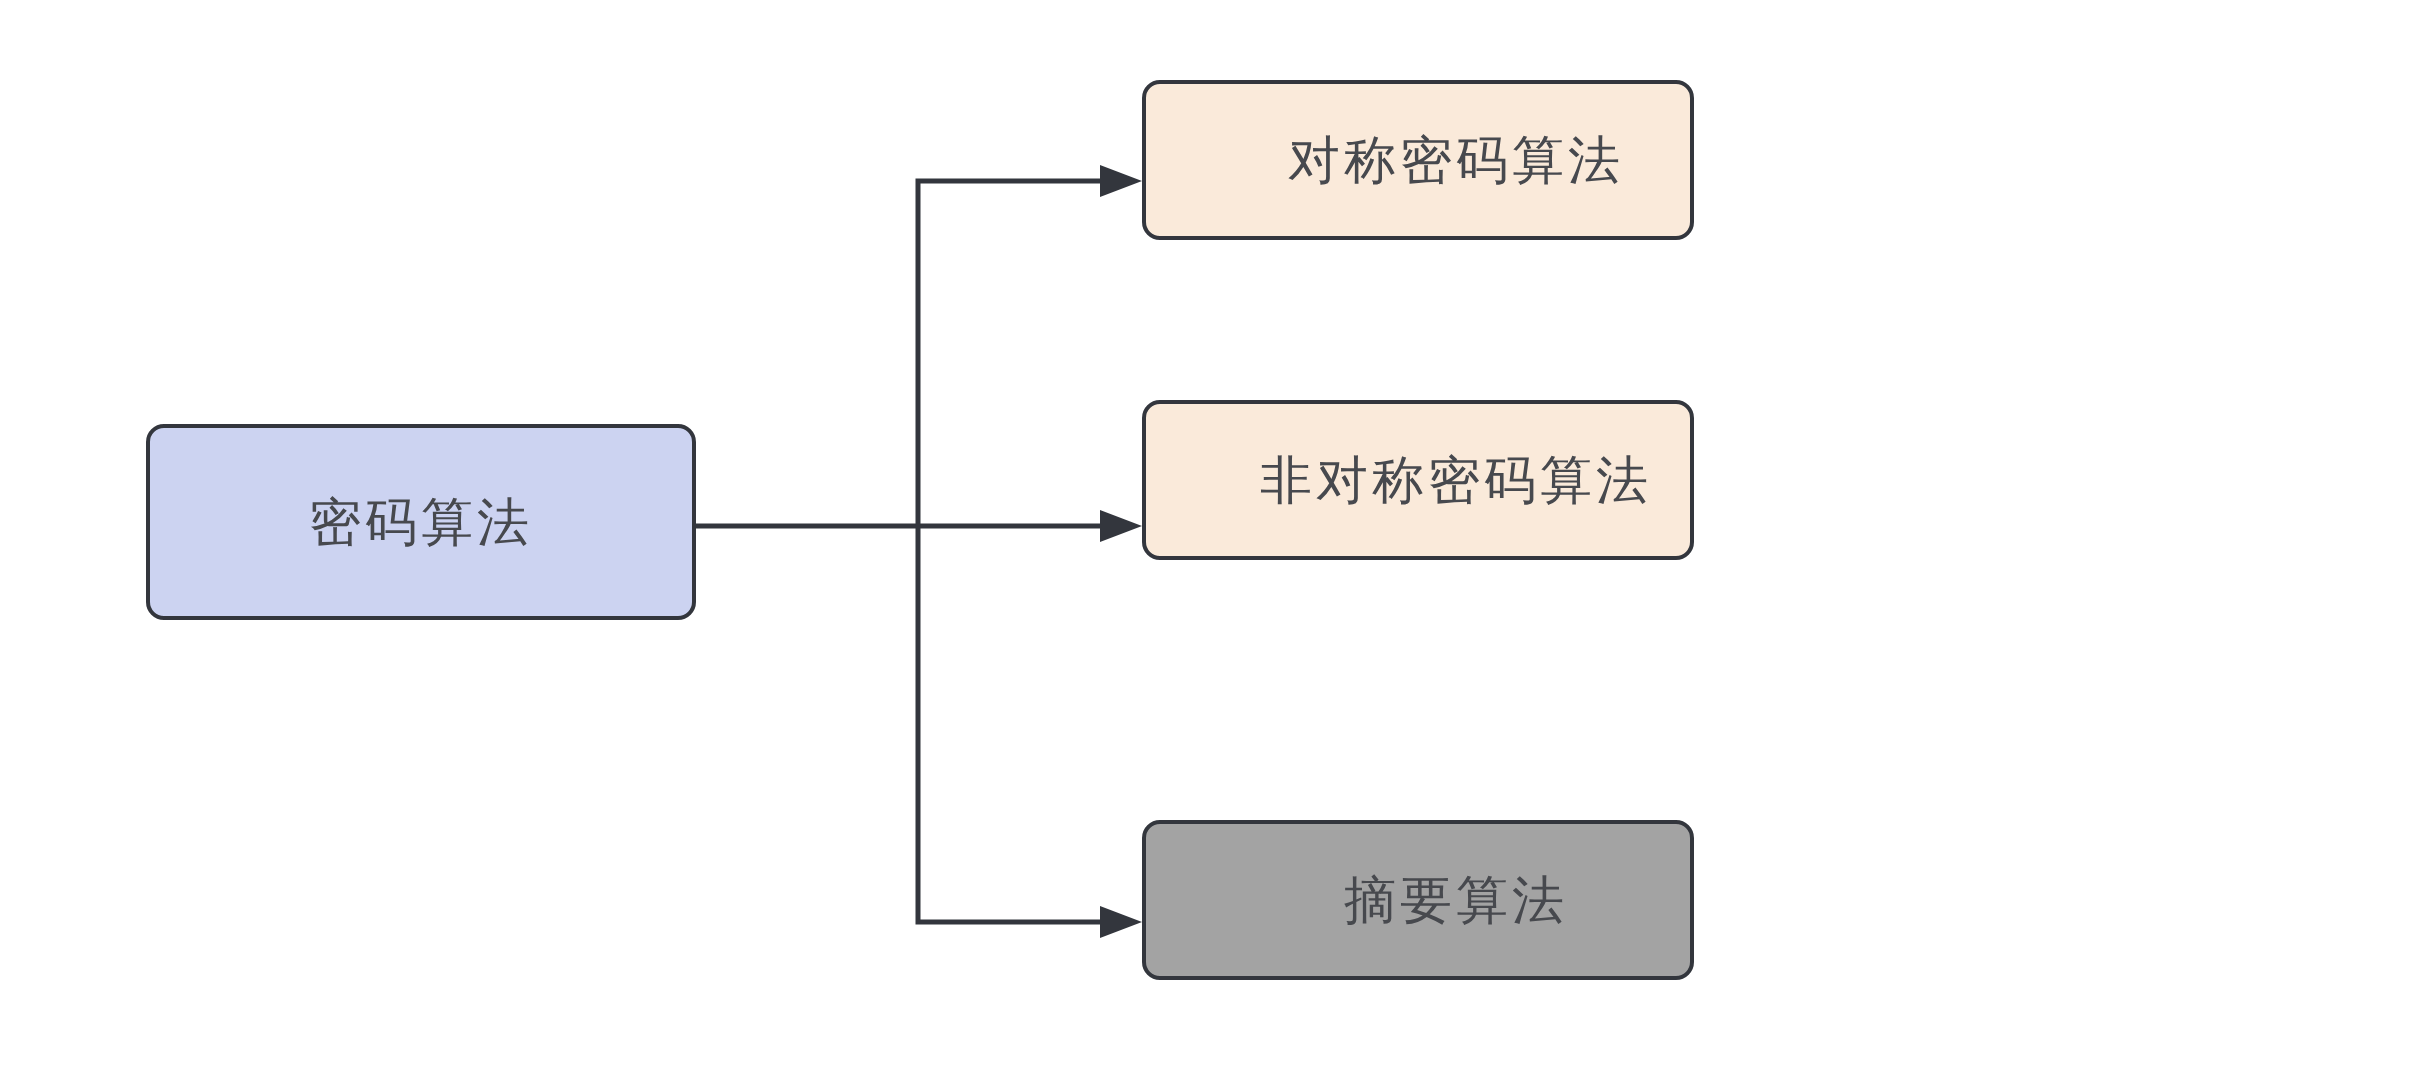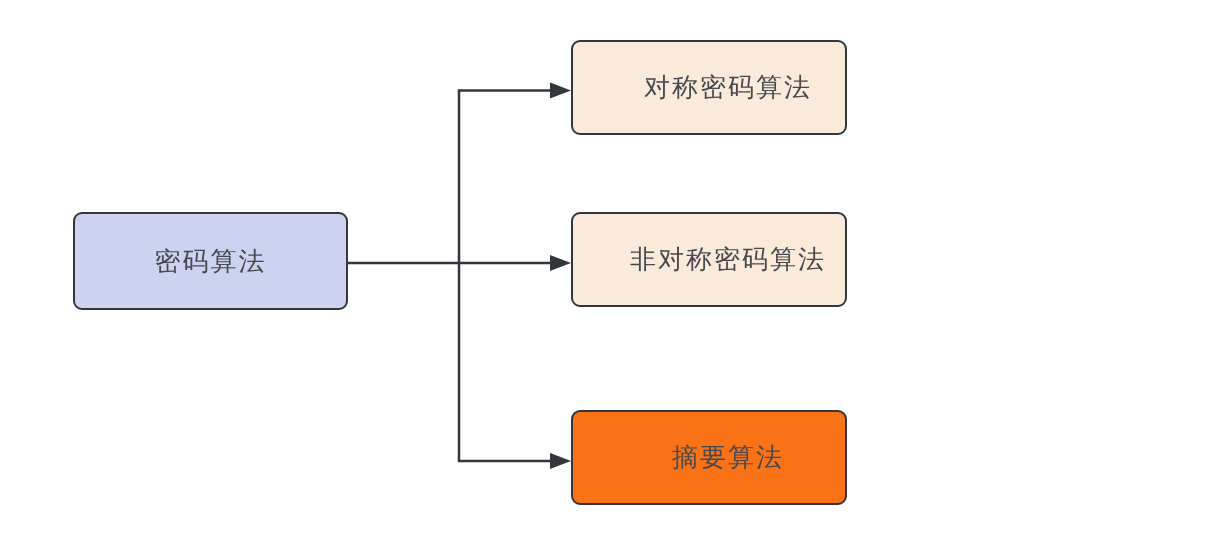--- a/index.html
+++ b/index.html
@@ -38,25 +38,25 @@
   }
   .node-root {
     left: 73px;
     top: 212px;
     width: 275px;
     height: 98px;
   }
   .node-child {
     left: 571px;
     width: 276px;
-    height: 95px;
+    height: 80px;
     padding-left: 38px;
   }
   .node-child-0 { top: 40px; }
-  .node-child-1 { top: 212px; font-family: Liberation Mono, monospace; }
+  .node-child-1 { top: 200px; font-family: Liberation Mono, monospace; }
   .node-child-2 { top: 410px; }
 </style>
 </head>
 <body>
 
 <div class="canvas">
 
   <svg class="edges" viewBox="0 0 1213 544" xmlns="http://www.w3.org/2000/svg">
 
     <path d="M348 263 L553 263" fill="none" stroke-width="2.5" stroke="#33363d"></path>
@@ -74,17 +74,17 @@
   </div>
 
   <div class="node node-child node-child-0" style="background-color: rgb(250, 234, 218); border-color: rgb(51, 54, 61); color: rgb(71, 73, 78);">
     <span>对称密码算法</span>
   </div>
 
   <div class="node node-child node-child-1" style="background-color: rgb(250, 234, 218); border-color: rgb(51, 54, 61); color: rgb(71, 73, 78);">
     <span>非对称密码算法</span>
   </div>
 
-  <div class="node node-child node-child-2" style="background-color: #f97316; border-color: rgb(51, 54, 61); color: rgb(71, 73, 78);">
+  <div class="node node-child node-child-2" style="background-color: #a3a3a3; border-color: rgb(51, 54, 61); color: rgb(71, 73, 78);">
     <span>摘要算法</span>
   </div>
 
 </div>
 
 </body></html>

